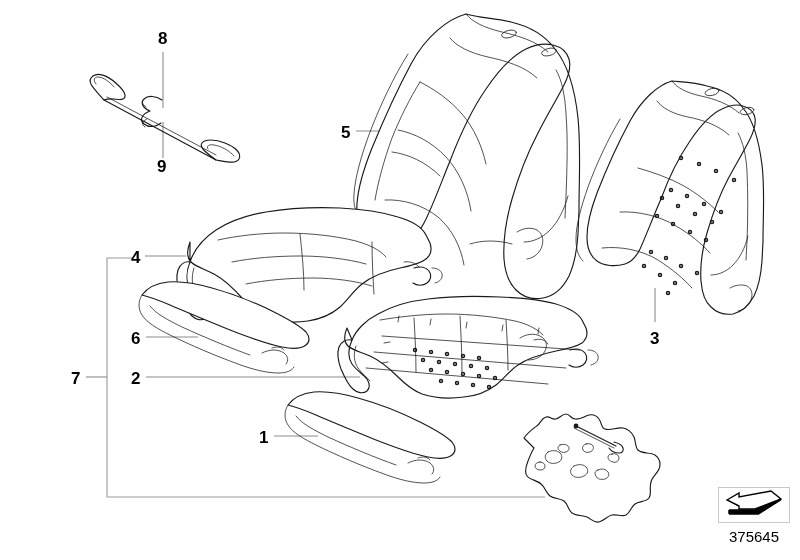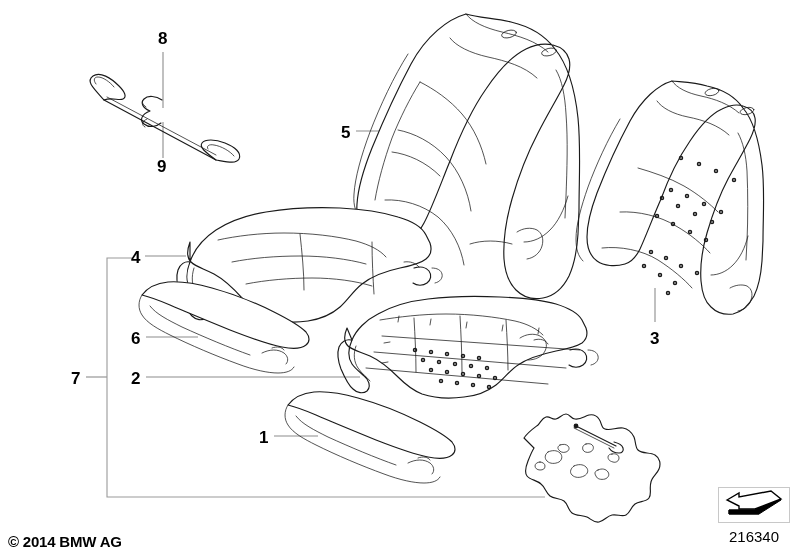--- a/index.html
+++ b/index.html
@@ -301,26 +301,25 @@
   <div class="callout-label" style="left:158px; top:30px;">8</div>
   <div class="callout-label" style="left:157px; top:158px;">9</div>
   <div class="callout-label" style="left:341px; top:124px;">5</div>
   <div class="callout-label" style="left:650px; top:330px;">3</div>
   <div class="callout-label" style="left:131px; top:249px;">4</div>
   <div class="callout-label" style="left:131px; top:330px;">6</div>
   <div class="callout-label" style="left:131px; top:370px;">2</div>
   <div class="callout-label" style="left:71px; top:370px;">7</div>
   <div class="callout-label" style="left:259px; top:429px;">1</div>
 
-  <div id="copyright-text">© 2014 BMW AG</div>
 
   <div id="view-arrow-box">
     <svg width="70" height="34" viewBox="0 0 70 34">
 
       <path d="M10 26 L40 26 L62 12 L56 10 L36 22 L10 22 Z" fill="#000000" stroke="#000000" stroke-width="1"></path>
       <path d="M10 22 L10 26 L40 26 L40 22 Z" fill="#000000" stroke="#000000" stroke-width="1"></path>
 
       <path d="M8 12 L20 5 L20 9 L52 3 L62 11 L36 21 L20 21 L20 18 Z" fill="#ffffff" stroke="#000000" stroke-width="1.4" stroke-linejoin="miter"></path>
     </svg>
   </div>
-  <div id="drawing-number">216340</div>
+  <div id="drawing-number">375645</div>
 
 </div>
 
 </body></html>

